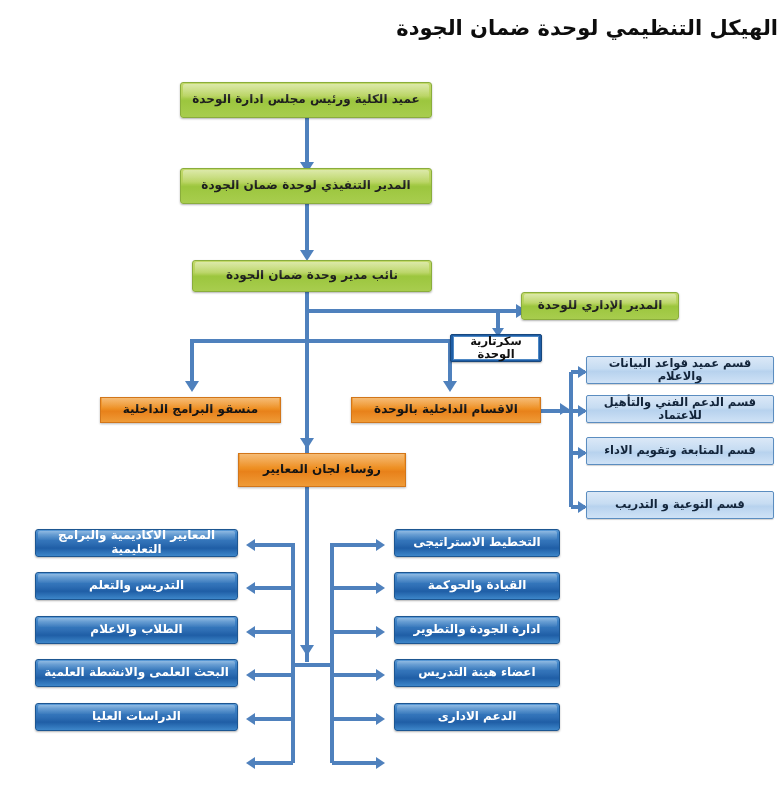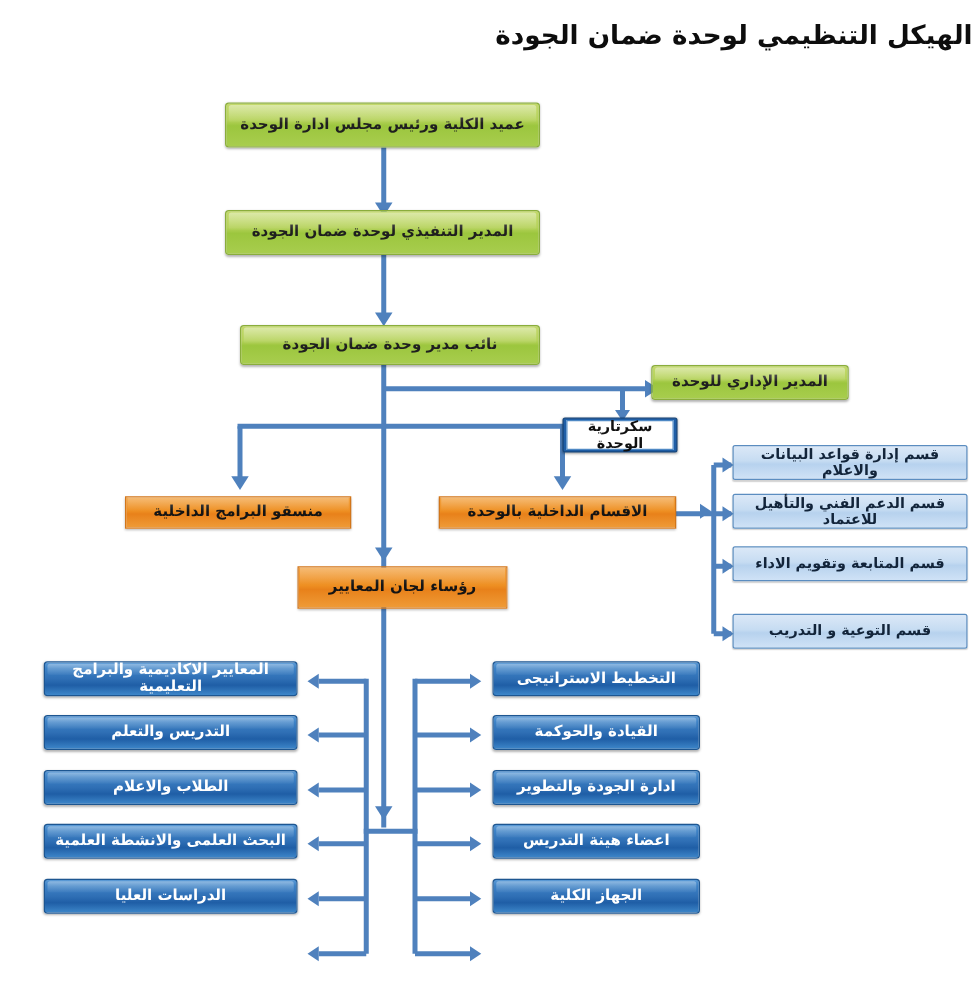--- a/index.html
+++ b/index.html
@@ -281,21 +281,21 @@
 
   <div class="node orange" style="left:351px; top:397px; width:190px; height:26px;">
     <span>الاقسام الداخلية بالوحدة</span>
   </div>
 
   <div class="node orange" style="left:238px; top:453px; width:168px; height:34px;">
     <span>رؤساء لجان المعايير</span>
   </div>
 
   <div class="node lightblue" style="left:586px; top:356px; width:188px; height:28px;">
-    <span>قسم إدارة قواعد البيانات والاعلام</span>
+    <span>قسم عميد قواعد البيانات والاعلام</span>
   </div>
   <div class="node lightblue" style="left:586px; top:395px; width:188px; height:28px;">
     <span>قسم الدعم الفني والتأهيل للاعتماد</span>
   </div>
   <div class="node lightblue" style="left:586px; top:437px; width:188px; height:28px;">
     <span>قسم المتابعة وتقويم الاداء</span>
   </div>
   <div class="node lightblue" style="left:586px; top:491px; width:188px; height:28px;">
     <span>قسم التوعية و التدريب</span>
   </div>
@@ -322,16 +322,16 @@
   <div class="node blue" style="left:394px; top:572px; width:166px; height:28px;">
     <span>القيادة والحوكمة</span>
   </div>
   <div class="node blue" style="left:394px; top:616px; width:166px; height:28px;">
     <span>ادارة الجودة والتطوير</span>
   </div>
   <div class="node blue" style="left:394px; top:659px; width:166px; height:28px;">
     <span>اعضاء هينة التدريس</span>
   </div>
   <div class="node blue" style="left:394px; top:703px; width:166px; height:28px;">
-    <span>الجهاز الكلية</span>
+    <span>الدعم الادارى</span>
   </div>
 
 </div>
 
 </body></html>

